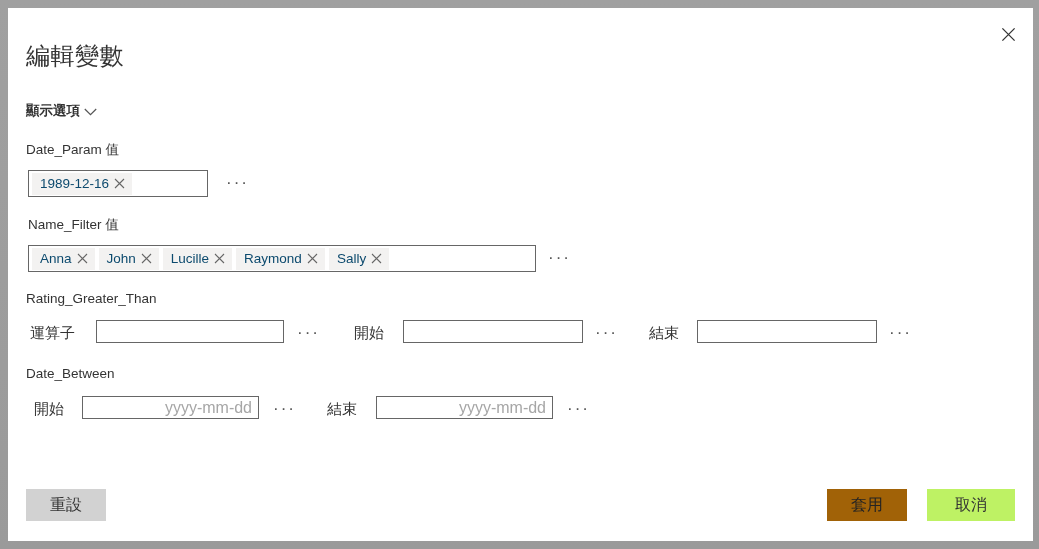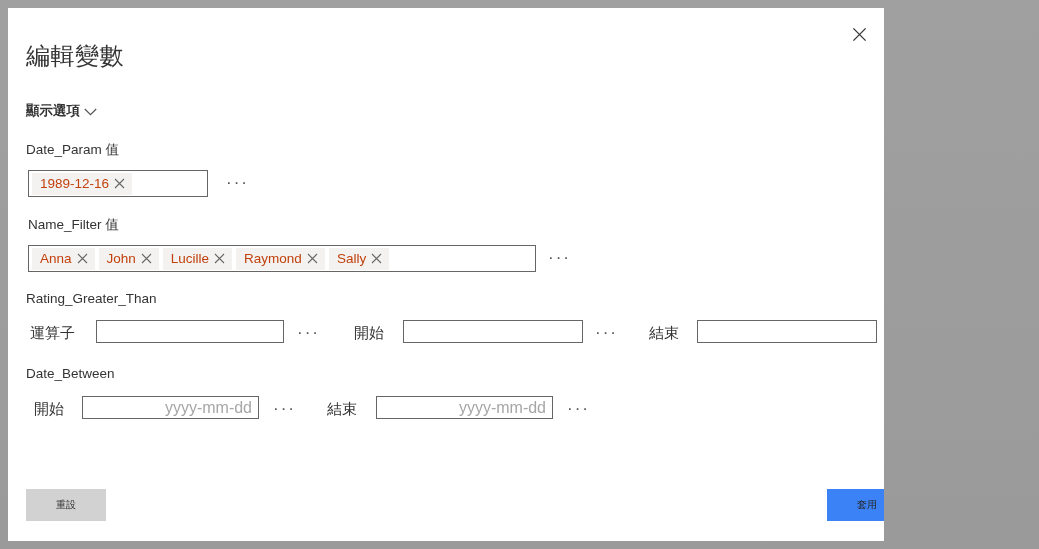--- a/index.html
+++ b/index.html
@@ -18,21 +18,21 @@
     position: absolute;
     left: 0; top: 0;
     width: 1039px;
     height: 549px;
     background: linear-gradient(180deg, #a0a0a0 0%, #9a9a9a 100%);
   }
   .dialog {
     position: absolute;
     left: 8px;
     top: 8px;
-    width: 876px;
+    width: 1025px;
     height: 533px;
     background: #ffffff;
     box-sizing: border-box;
     overflow: hidden;
   }
   .close-btn {
     position: absolute;
     right: 10px;
     top: 12px;
     width: 30px;
@@ -91,21 +91,21 @@
     align-items: center;
     padding: 0 3px;
     gap: 4px;
     cursor: text;
   }
   .tag {
     display: inline-flex;
     align-items: center;
     gap: 5px;
     background: #f3f2f1;
-    color: #c2410c;
+    color: #0c4a6e;
     font-size: 13.5px;
     height: 22px;
     padding: 0 7px 0 8px;
     white-space: nowrap;
   }
   .tag .tag-x {
     display: inline-flex;
     align-items: center;
     color: #666666;
     cursor: pointer;
@@ -145,30 +145,30 @@
     font-size: 15px;
     color: #333333;
     white-space: nowrap;
   }
 
   .btn {
     position: absolute;
     box-sizing: border-box;
     border: none;
     font-family: "Liberation Sans", "DejaVu Sans", sans-serif;
-    font-size: 10px;
+    font-size: 16px;
     color: #333333;
     cursor: pointer;
     display: flex;
     align-items: center;
     justify-content: center;
     padding: 12px;
   }
   .btn-reset { background: #d2d2d2; }
-  .btn-apply { background: #3b82f6; color: #252423; text-align: right; }
+  .btn-apply { background: #a16207; color: #252423; text-align: right; }
   .btn-cancel { background: #bef264; }
 </style>
 </head>
 <body>
 
 <div class="backdrop"></div>
 
 <div class="dialog">
 
   <button class="close-btn" aria-label="close">

